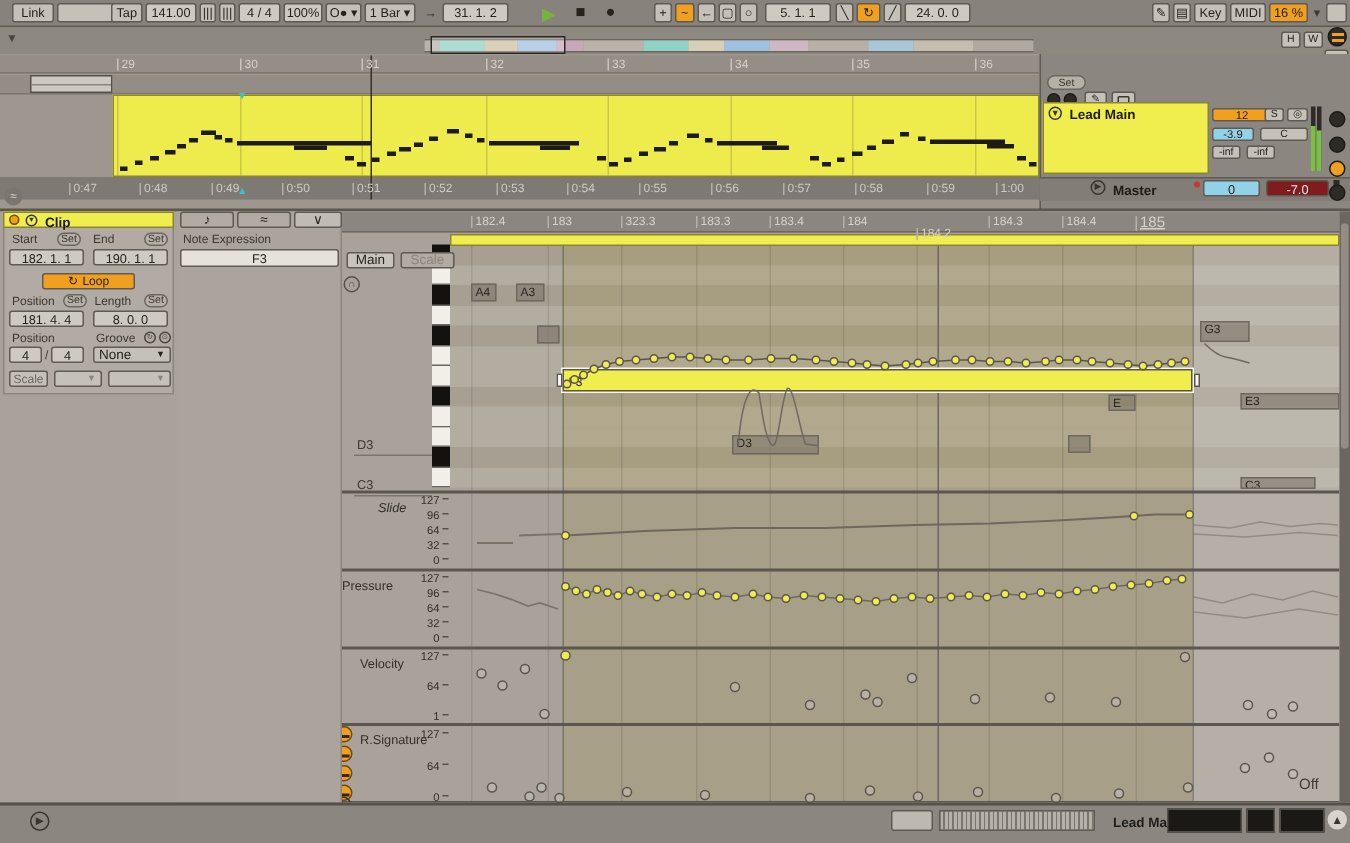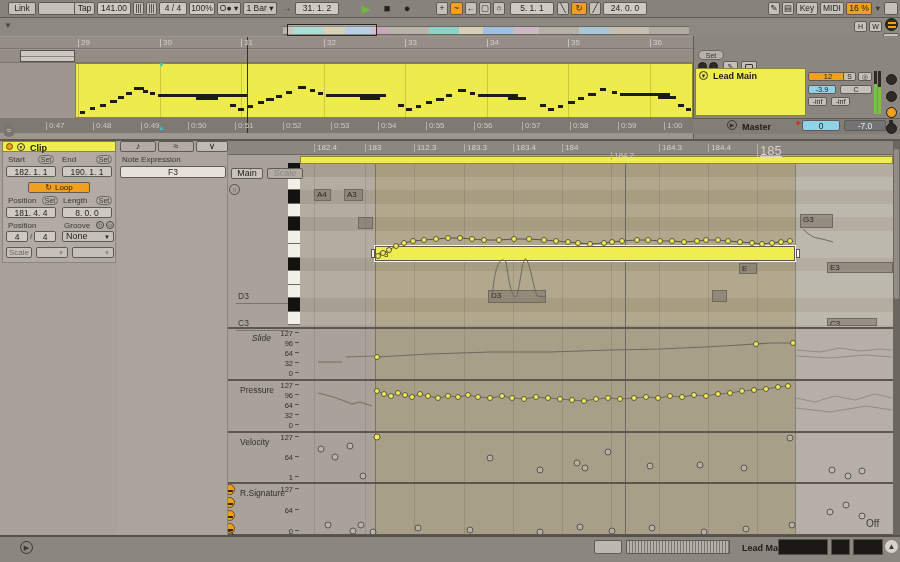--- a/index.html
+++ b/index.html
@@ -177,21 +177,21 @@
     </div>
   <div class="abs" style="left:878px;top:71px;width:3px;height:43px;background:#2e2b26;">
     <div style="position:absolute;bottom:0;width:3px;height:62%;background:#7ac143;"></div>
     </div>
   <div class="abs" style="left:697px;top:118px;font-size:12px;color:#d8d3cb;">1/8</div>
   <div class="abs" style="left:693px;top:118px;width:207px;height:16px;background:#827d77;border-top:1px solid #5f5a53;"></div>
   <div class="abs" style="left:727px;top:120px;width:10px;height:10px;border:1px solid #3a362f;border-radius:50%;color:#3a362f;font-size:6px;text-align:center;line-height:9px;">▶</div>
   <div class="abs" style="left:742px;top:122px;font-weight:bold;font-size:9px;color:#1d1b14;">Master</div>
   <div class="abs" style="left:796px;top:121px;width:4px;height:4px;border-radius:50%;background:#c8392e;"></div>
   <div class="abs val cyanbg" style="left:802px;top:120px;width:38px;height:11px;">0</div>
-  <div class="abs val" style="left:844px;top:120px;width:42px;height:11px;background:#737373;color:#e8ecf8;">-7.0</div>
+  <div class="abs val" style="left:844px;top:120px;width:42px;height:11px;background:#7f1d1d;color:#e8ecf8;">-7.0</div>
   <div class="abs" style="left:889px;top:120px;width:4px;height:12px;background:#2e2b26;">
     <div style="position:absolute;bottom:0;width:4px;height:55%;background:#7ac143;"></div>
     </div>
 
   <div class="abs sep" style="left:0;top:139px;width:900px;height:2px;"></div>
 
   <div class="abs" style="left:0;top:141px;width:900px;height:394px;background:#a8a29a;"></div>
 
   <div class="abs" style="left:2px;top:141px;width:114px;height:122px;background:#b1aba3;border:1px solid #8a857d;"></div>
   <div class="abs" style="left:2px;top:141px;width:114px;height:11px;background:#f0ed4f;border:1px solid #8a8535;"></div>
@@ -300,21 +300,21 @@
       <div style="position: absolute; box-sizing: border-box; left: 67px; top: 191px; width: 4px; height: 1px; background: rgb(85, 80, 74);"></div>
       <div style="position: absolute; box-sizing: border-box; left: 45px; top: 198px; width: 20px; font-size: 7.5px; color: rgb(51, 47, 41); text-align: right;">96</div>
       <div style="position: absolute; box-sizing: border-box; left: 67px; top: 201px; width: 4px; height: 1px; background: rgb(85, 80, 74);"></div>
       <div style="position: absolute; box-sizing: border-box; left: 45px; top: 208px; width: 20px; font-size: 7.5px; color: rgb(51, 47, 41); text-align: right;">64</div>
       <div style="position: absolute; box-sizing: border-box; left: 67px; top: 211px; width: 4px; height: 1px; background: rgb(85, 80, 74);"></div>
       <div style="position: absolute; box-sizing: border-box; left: 45px; top: 218px; width: 20px; font-size: 7.5px; color: rgb(51, 47, 41); text-align: right;">32</div>
       <div style="position: absolute; box-sizing: border-box; left: 67px; top: 221px; width: 4px; height: 1px; background: rgb(85, 80, 74);"></div>
       <div style="position: absolute; box-sizing: border-box; left: 45px; top: 228px; width: 20px; font-size: 7.5px; color: rgb(51, 47, 41); text-align: right;">0</div>
       <div style="position: absolute; box-sizing: border-box; left: 67px; top: 231px; width: 4px; height: 1px; background: rgb(85, 80, 74);"></div>
       <div style="position: absolute; box-sizing: border-box; left: 0px; top: 238px; width: 665px; height: 2px; background: rgb(91, 86, 79);"></div>
-      <div style="position: absolute; box-sizing: border-box; left: 12px; top: 244px; font-size: 8.5px; color: rgb(51, 47, 41);">Pressure</div>
+      <div style="position: absolute; box-sizing: border-box; left: 0; top: 244px; font-size: 8.5px; color: rgb(51, 47, 41);">Pressure</div>
       <div style="position: absolute; box-sizing: border-box; left: 45px; top: 240px; width: 20px; font-size: 7.5px; color: rgb(51, 47, 41); text-align: right;">127</div>
       <div style="position: absolute; box-sizing: border-box; left: 67px; top: 243px; width: 4px; height: 1px; background: rgb(85, 80, 74);"></div>
       <div style="position: absolute; box-sizing: border-box; left: 45px; top: 250px; width: 20px; font-size: 7.5px; color: rgb(51, 47, 41); text-align: right;">96</div>
       <div style="position: absolute; box-sizing: border-box; left: 67px; top: 253px; width: 4px; height: 1px; background: rgb(85, 80, 74);"></div>
       <div style="position: absolute; box-sizing: border-box; left: 45px; top: 260px; width: 20px; font-size: 7.5px; color: rgb(51, 47, 41); text-align: right;">64</div>
       <div style="position: absolute; box-sizing: border-box; left: 67px; top: 263px; width: 4px; height: 1px; background: rgb(85, 80, 74);"></div>
       <div style="position: absolute; box-sizing: border-box; left: 45px; top: 270px; width: 20px; font-size: 7.5px; color: rgb(51, 47, 41); text-align: right;">32</div>
       <div style="position: absolute; box-sizing: border-box; left: 67px; top: 273px; width: 4px; height: 1px; background: rgb(85, 80, 74);"></div>
       <div style="position: absolute; box-sizing: border-box; left: 45px; top: 280px; width: 20px; font-size: 7.5px; color: rgb(51, 47, 41); text-align: right;">0</div>
       <div style="position: absolute; box-sizing: border-box; left: 67px; top: 283px; width: 4px; height: 1px; background: rgb(85, 80, 74);"></div>
@@ -517,21 +517,21 @@
     <div style="position: absolute; box-sizing: border-box; left: 522px; top: 122px; font-size: 8px; color: rgb(207, 202, 194); border-left: 1px solid rgb(181, 176, 168); padding-left: 2px; line-height: 1;">0:57</div>
     <div style="position: absolute; box-sizing: border-box; left: 570px; top: 122px; font-size: 8px; color: rgb(207, 202, 194); border-left: 1px solid rgb(181, 176, 168); padding-left: 2px; line-height: 1;">0:58</div>
     <div style="position: absolute; box-sizing: border-box; left: 618px; top: 122px; font-size: 8px; color: rgb(207, 202, 194); border-left: 1px solid rgb(181, 176, 168); padding-left: 2px; line-height: 1;">0:59</div>
     <div style="position: absolute; box-sizing: border-box; left: 664px; top: 122px; font-size: 8px; color: rgb(207, 202, 194); border-left: 1px solid rgb(181, 176, 168); padding-left: 2px; line-height: 1;">1:00</div>
     <div style="position: absolute; box-sizing: border-box; left: 886px; top: 74px; width: 11px; height: 11px; border-radius: 50%; background: rgb(46, 43, 38); border: 1px solid rgb(29, 27, 23);"></div>
     <div style="position: absolute; box-sizing: border-box; left: 886px; top: 91px; width: 11px; height: 11px; border-radius: 50%; background: rgb(46, 43, 38); border: 1px solid rgb(29, 27, 23);"></div>
     <div style="position: absolute; box-sizing: border-box; left: 886px; top: 107px; width: 11px; height: 11px; border-radius: 50%; background: rgb(240, 160, 30); border: 1px solid rgb(29, 27, 23);"></div>
     <div style="position: absolute; box-sizing: border-box; left: 886px; top: 123px; width: 11px; height: 11px; border-radius: 50%; background: rgb(46, 43, 38); border: 1px solid rgb(29, 27, 23);"></div>
     <div style="position: absolute; box-sizing: border-box; left: 314px; top: 144px; font-size: 8px; color: rgb(214, 209, 201); border-left: 1px solid rgb(181, 176, 168); padding-left: 2px; line-height: 1;">182.4</div>
     <div style="position: absolute; box-sizing: border-box; left: 365px; top: 144px; font-size: 8px; color: rgb(214, 209, 201); border-left: 1px solid rgb(181, 176, 168); padding-left: 2px; line-height: 1;">183</div>
-    <div style="position: absolute; box-sizing: border-box; left: 414px; top: 144px; font-size: 8px; color: rgb(214, 209, 201); border-left: 1px solid rgb(181, 176, 168); padding-left: 2px; line-height: 1;">112.3</div>
+    <div style="position: absolute; box-sizing: border-box; left: 414px; top: 144px; font-size: 8px; color: rgb(214, 209, 201); border-left: 1px solid rgb(181, 176, 168); padding-left: 2px; line-height: 1;">323.3</div>
     <div style="position: absolute; box-sizing: border-box; left: 464px; top: 144px; font-size: 8px; color: rgb(214, 209, 201); border-left: 1px solid rgb(181, 176, 168); padding-left: 2px; line-height: 1;">183.3</div>
     <div style="position: absolute; box-sizing: border-box; left: 513px; top: 144px; font-size: 8px; color: rgb(214, 209, 201); border-left: 1px solid rgb(181, 176, 168); padding-left: 2px; line-height: 1;">183.4</div>
     <div style="position: absolute; box-sizing: border-box; left: 562px; top: 144px; font-size: 8px; color: rgb(214, 209, 201); border-left: 1px solid rgb(181, 176, 168); padding-left: 2px; line-height: 1;">184</div>
     <div style="position: absolute; box-sizing: border-box; left: 611px; top: 152px; font-size: 8px; color: rgb(214, 209, 201); border-left: 1px solid rgb(181, 176, 168); padding-left: 2px; line-height: 1;">184.2</div>
     <div style="position: absolute; box-sizing: border-box; left: 659px; top: 144px; font-size: 8px; color: rgb(214, 209, 201); border-left: 1px solid rgb(181, 176, 168); padding-left: 2px; line-height: 1;">184.3</div>
     <div style="position: absolute; box-sizing: border-box; left: 708px; top: 144px; font-size: 8px; color: rgb(214, 209, 201); border-left: 1px solid rgb(181, 176, 168); padding-left: 2px; line-height: 1;">184.4</div>
-    <div style="position: absolute; box-sizing: border-box; left: 757px; top: 144px; font-size: 13px; color: rgb(214, 209, 201); border-left: 1px solid rgb(181, 176, 168); padding-left: 2px; line-height: 1; text-decoration: underline;">185</div>
+    <div style="position: absolute; box-sizing: border-box; left: 757px; top: 144px; font-size: 10px; color: rgb(214, 209, 201); border-left: 1px solid rgb(181, 176, 168); padding-left: 2px; line-height: 1; text-decoration: underline;">185</div>
   </div>
 
 </body></html>

